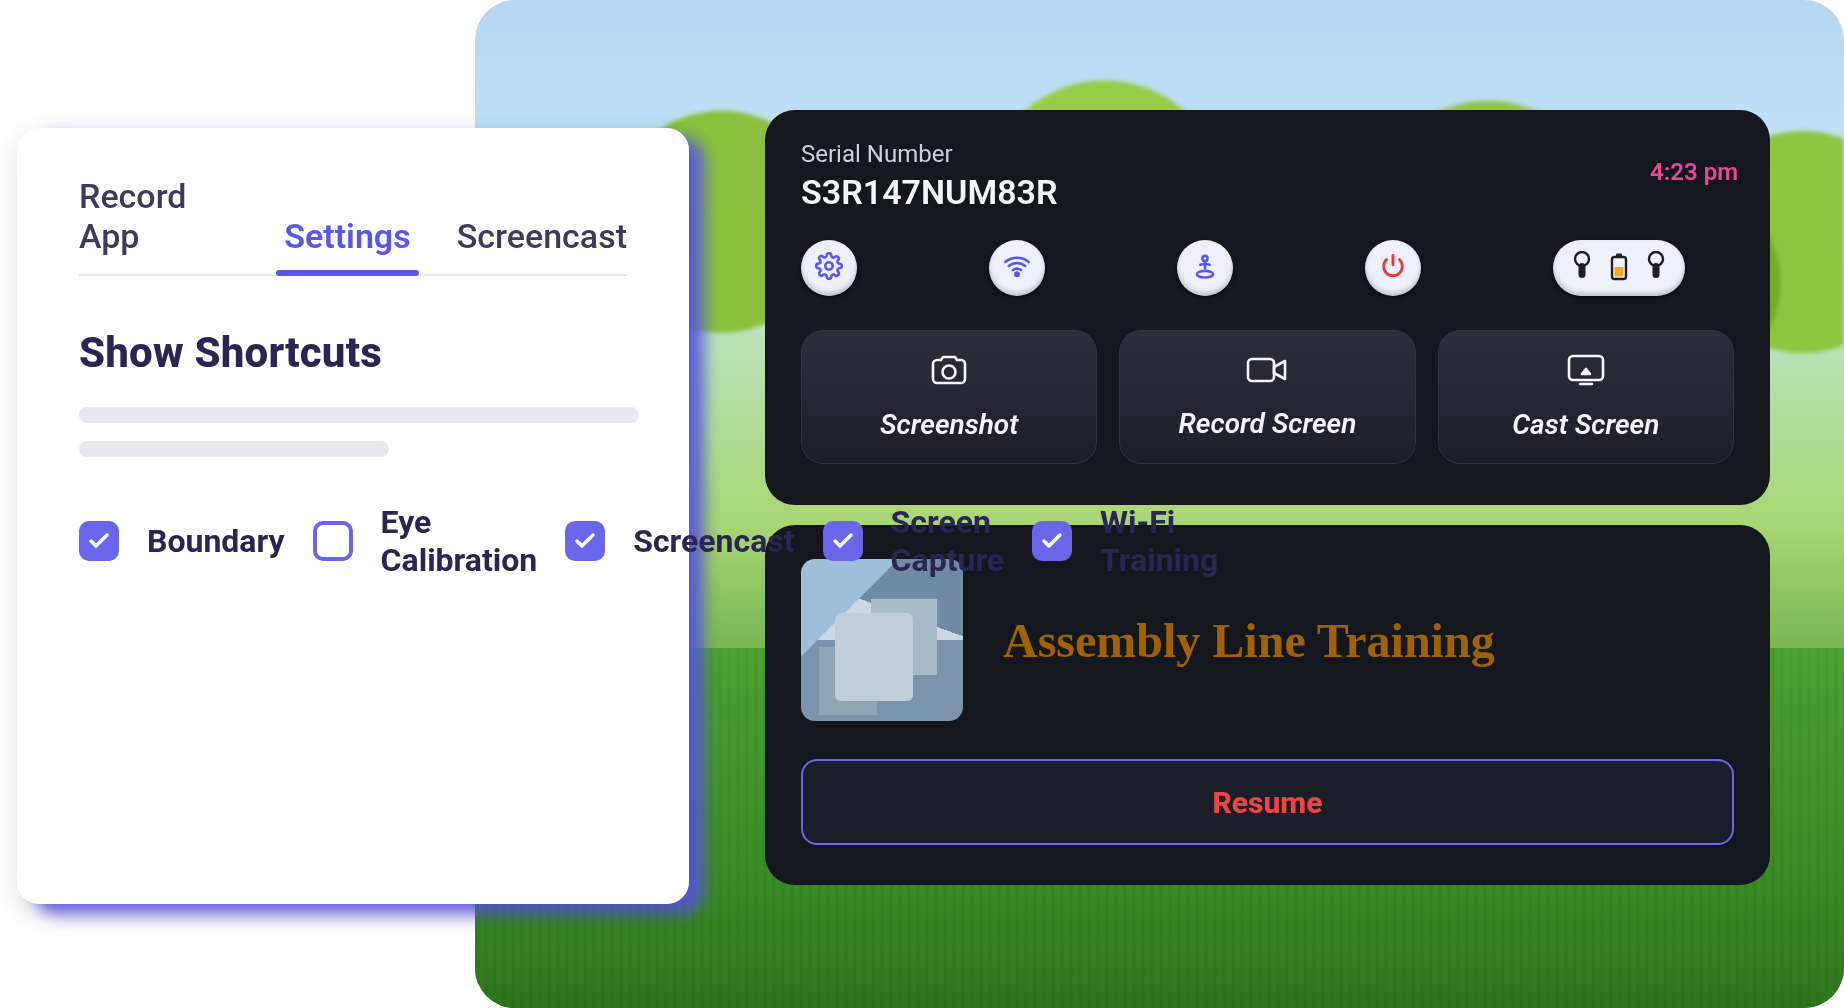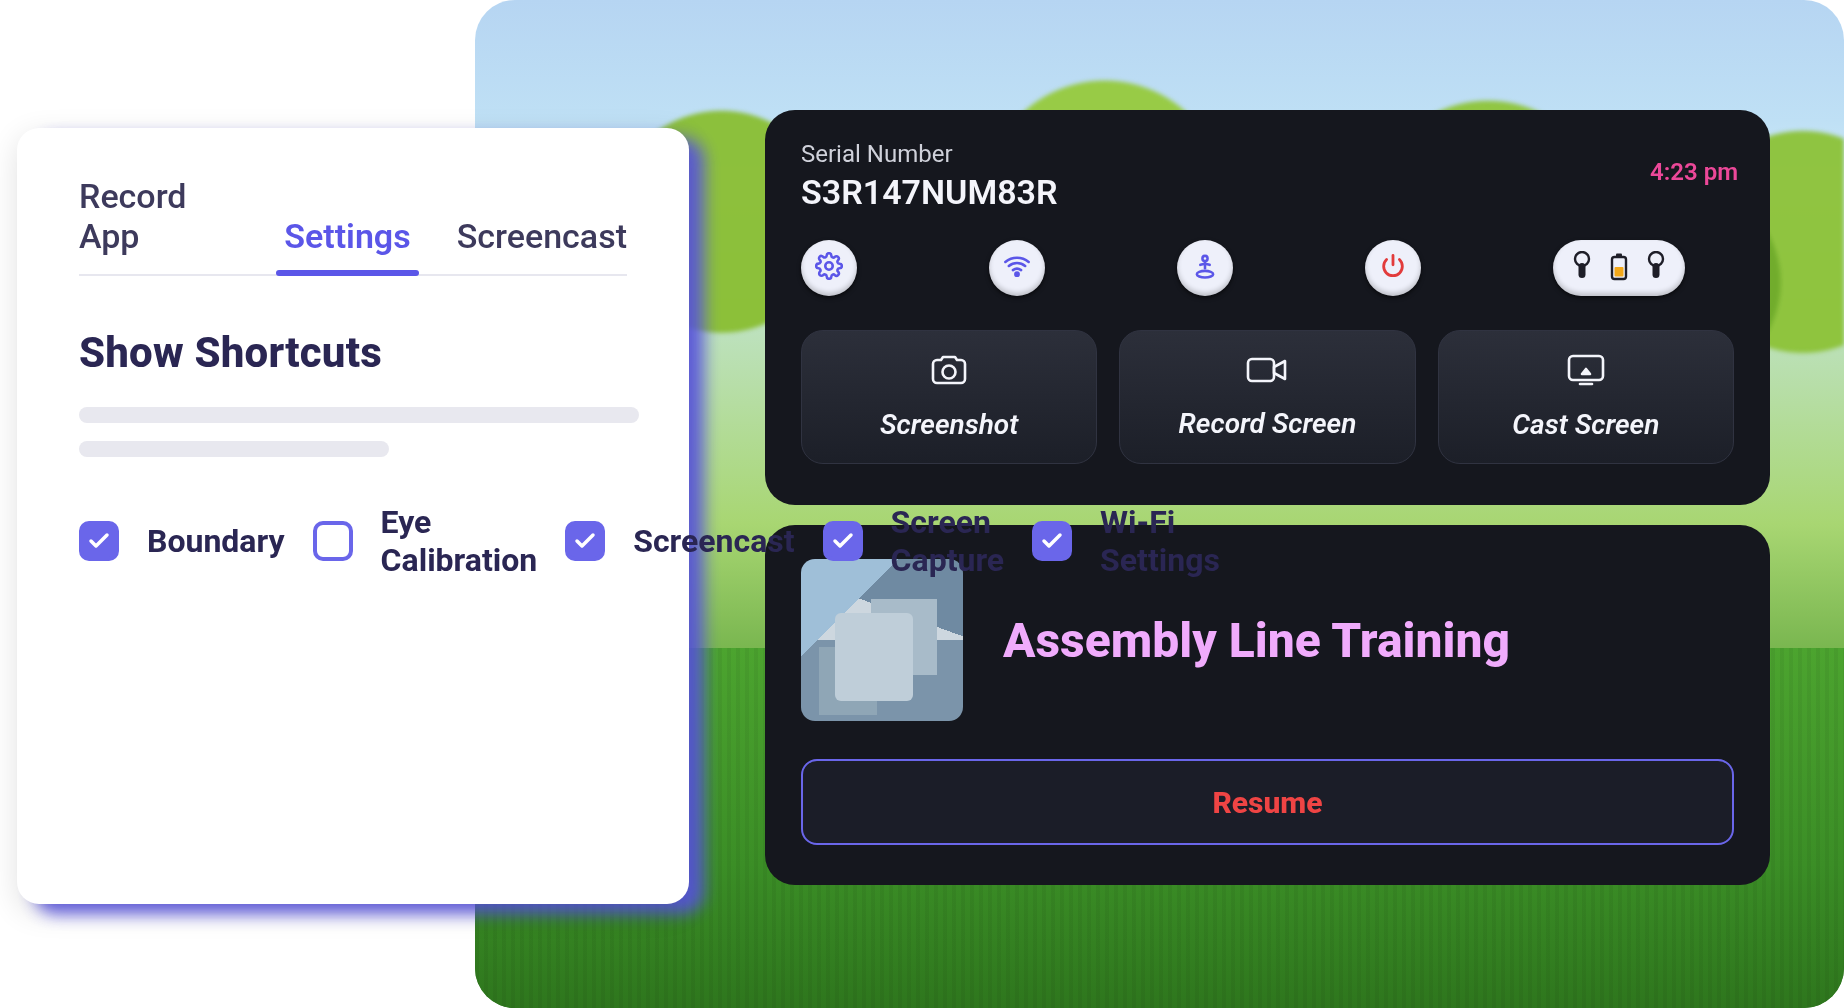--- a/index.html
+++ b/index.html
@@ -120,21 +120,21 @@
       linear-gradient(135deg,#9fbfd8 0 30%, transparent 30%),
       linear-gradient(200deg,#6f8aa2 0 35%, transparent 35%),
       linear-gradient(to bottom,#cdd7df 0 50%, #7b94aa 50% 100%);
     position:relative;
   }
   .app-thumb::after{
     content:""; position:absolute; left:34px; top:54px; width:78px; height:88px;
     background:#bfced9; border-radius:6px;
     box-shadow: 30px -20px 0 -6px #a8bbc9, -26px 24px 0 -10px #8fa6b6;
   }
-  .app-title { font-size:48px; font-weight:800; color:#f0abfc; }
+  .app-title { font-size:48px; font-weight:800; color:#a16207;font-family:Liberation Serif, serif; }
   .resume-btn {
     margin-top:38px; width:100%; height:86px; border:2px solid #6a66ea; border-radius:16px;
     background:#1b1d28; color:#ef4444; font-size:30px; font-weight:800;
     display:flex; align-items:center; justify-content:center; cursor:pointer;
   }
 
   
   .ic { width:28px; height:28px; }
 </style>
 </head>
@@ -296,18 +296,18 @@
             </svg>
         </div>
         <div class="check-label">Screen Capture</div>
       </div>
       <div class="check-row">
         <div class="checkbox checked">
           <svg width="24" height="24" viewBox="0 0 24 24">
               <path d="M4 12l5 5L20 6" fill="none" stroke="#fff" stroke-width="3.5" stroke-linecap="round" stroke-linejoin="round"></path>
             </svg>
         </div>
-        <div class="check-label">Wi-Fi Settings</div>
+        <div class="check-label">Wi-Fi Training</div>
       </div>
     </div>
   </div>
 
 </div>
 
 </body></html>

